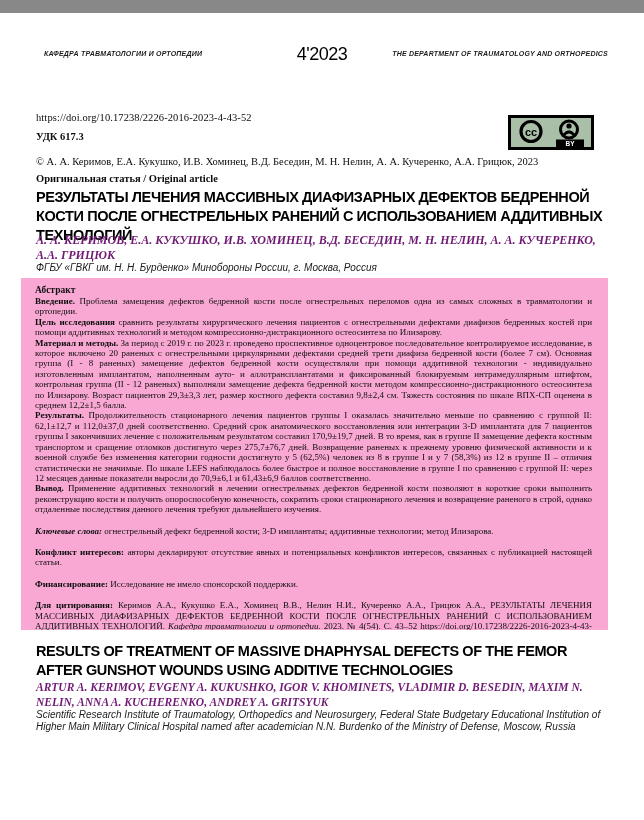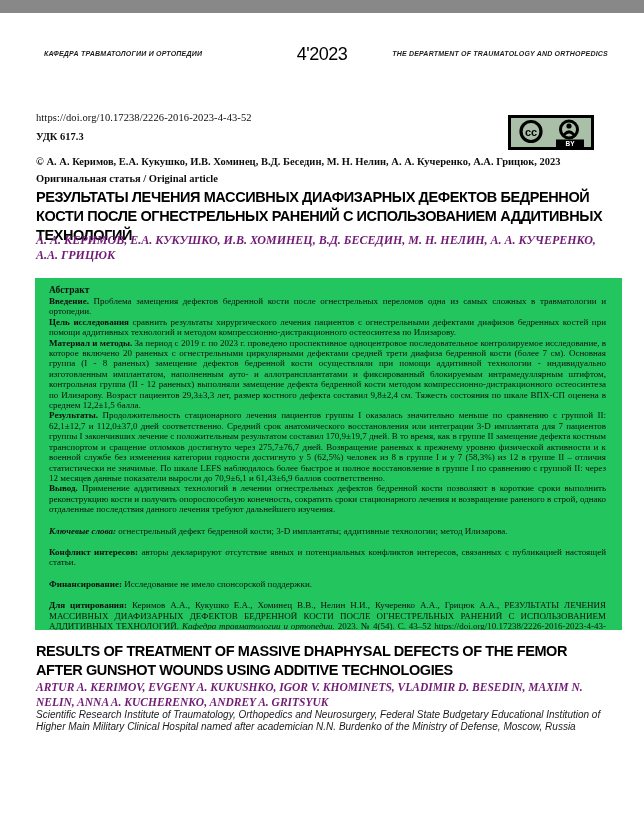--- a/index.html
+++ b/index.html
@@ -9,34 +9,34 @@
   .jhead{position:absolute;top:31px;left:36px;right:36px;height:20px;}
   .jhead .rn{position:absolute;top:5px;font:italic 700 7px/9px "Liberation Sans",sans-serif;letter-spacing:.2px;color:#1c1c1c;}
   .jhead .rn.left{left:8px;}
   .jhead .rn.right{right:0;}
   .jhead .issue{position:absolute;left:50%;top:0;transform:translateX(-50%);
         font:400 18px/20px "Liberation Sans",sans-serif;letter-spacing:-.5px;color:#000;}
   
   .meta{position:absolute;top:99px;left:36px;right:36px;font-size:10.5px;line-height:12px;color:#0d0d0d;}
   .doi{letter-spacing:.1px;}
   .udk{margin-top:7px;font-weight:700;}
-  .copyright{margin-top:13px;font-weight:bold;}
+  .copyright{margin-top:13px;}
   .arttype{margin-top:5px;font-weight:700;}
   
   .badge{position:absolute;top:102px;right:30px;width:106px;height:35px;}
   
   .title-ru{position:absolute;top:175px;left:36px;width:578px;margin:0;
         font:700 14.5px/19px "Liberation Sans",sans-serif;letter-spacing:-.4px;color:#000;}
   .authors{position:absolute;left:36px;width:580px;font:italic 700 12px/15px "Liberation Serif","DejaVu Serif",serif;color:#701a75;}
   .authors-ru{top:220px;}
   .affil{position:absolute;left:36px;width:578px;font:italic 400 10px/12px "Liberation Sans",sans-serif;color:#1a1a1a;}
   .affil-ru{top:249px;}
   
-  .abstract{position:absolute;top:265px;left:35px;width:587px;height:352px;box-sizing:border-box;
-        background:#22c55e;padding:7px 16px 10px 14px;overflow:hidden;
+  .abstract{position:absolute;top:265px;left:21px;width:587px;height:352px;box-sizing:border-box;
+        background:#f9a8d4;padding:7px 16px 10px 14px;overflow:hidden;
         font-size:9px;line-height:10.4px;text-align:justify;color:#0e0e0e;}
   .abstract p{margin:0;}
   .abstract .abs-h{font-weight:700;font-size:9.5px;line-height:11px;}
   .abstract b{font-weight:700;}
   .abstract .blk{margin-top:11px;}
   .abstract .it{font-style:italic;}
   .abstract i{font-style:italic;}
   
   .title-en{position:absolute;top:629px;left:36px;width:560px;margin:0;
         font:700 14.5px/19px "Liberation Sans",sans-serif;letter-spacing:-.4px;color:#000;}
@@ -79,20 +79,21 @@
       </g>
       <g>
         <rect x="48" y="24.5" width="28" height="8.5" fill="#000"></rect>
         <text x="62" y="31.2" font-family="Liberation Sans, sans-serif" font-size="6.5" font-weight="bold" text-anchor="middle" fill="#fff">BY</text>
       </g>
     </svg>
   </div>
 
   <h1 class="title-ru">РЕЗУЛЬТАТЫ ЛЕЧЕНИЯ МАССИВНЫХ ДИАФИЗАРНЫХ ДЕФЕКТОВ БЕДРЕННОЙ КОСТИ ПОСЛЕ ОГНЕСТРЕЛЬНЫХ РАНЕНИЙ С ИСПОЛЬЗОВАНИЕМ АДДИТИВНЫХ ТЕХНОЛОГИЙ</h1>
   <div class="authors authors-ru">А. А. КЕРИМОВ, Е.А. КУКУШКО, И.В. ХОМИНЕЦ, В.Д. БЕСЕДИН, М. Н. НЕЛИН, А. А. КУЧЕРЕНКО, А.А. ГРИЦЮК</div>
+  <div class="affil affil-ru">ФГБУ «ГВКГ им. Н. Н. Бурденко» Минобороны России, г. Москва, Россия</div>
 
   <section class="abstract">
     <p class="abs-h">Абстракт</p>
     <p><b>Введение.</b>
       <span>Проблема замещения дефектов бедренной кости после огнестрельных переломов одна из самых сложных в травматологии и ортопедии.</span></p>
     <p><b>Цель исследования</b>
       <span>сравнить результаты хирургического лечения пациентов с огнестрельными дефектами диафизов бедренных костей при помощи аддитивных технологий и методом компрессионно-дистракционного остеосинтеза по Илизарову.</span></p>
     <p><b>Материал и методы.</b>
       <span>За период с 2019 г. по 2023 г. проведено проспективное одноцентровое последовательное контролируемое исследование, в которое включено 20 раненых с огнестрельными циркулярными дефектами средней трети диафиза бедренной кости (более 7 см). Основная группа (I - 8 раненых) замещение дефектов бедренной кости осуществляли при помощи аддитивной технологии - индивидуально изготовленным имплантатом, наполненным ауто- и аллотрансплантатами и фиксированный блокируемым интрамедуллярным штифтом, контрольная группа (II - 12 раненых) выполняли замещение дефекта бедренной кости методом компрессионно-дистракционного остеосинтеза по Илизарову. Возраст пациентов 29,3±3,3 лет, размер костного дефекта составил 9,8±2,4 см. Тяжесть состояния по шкале ВПХ-СП оценена в среднем 12,2±1,5 балла.</span></p>
     <p><b>Результаты.</b>

